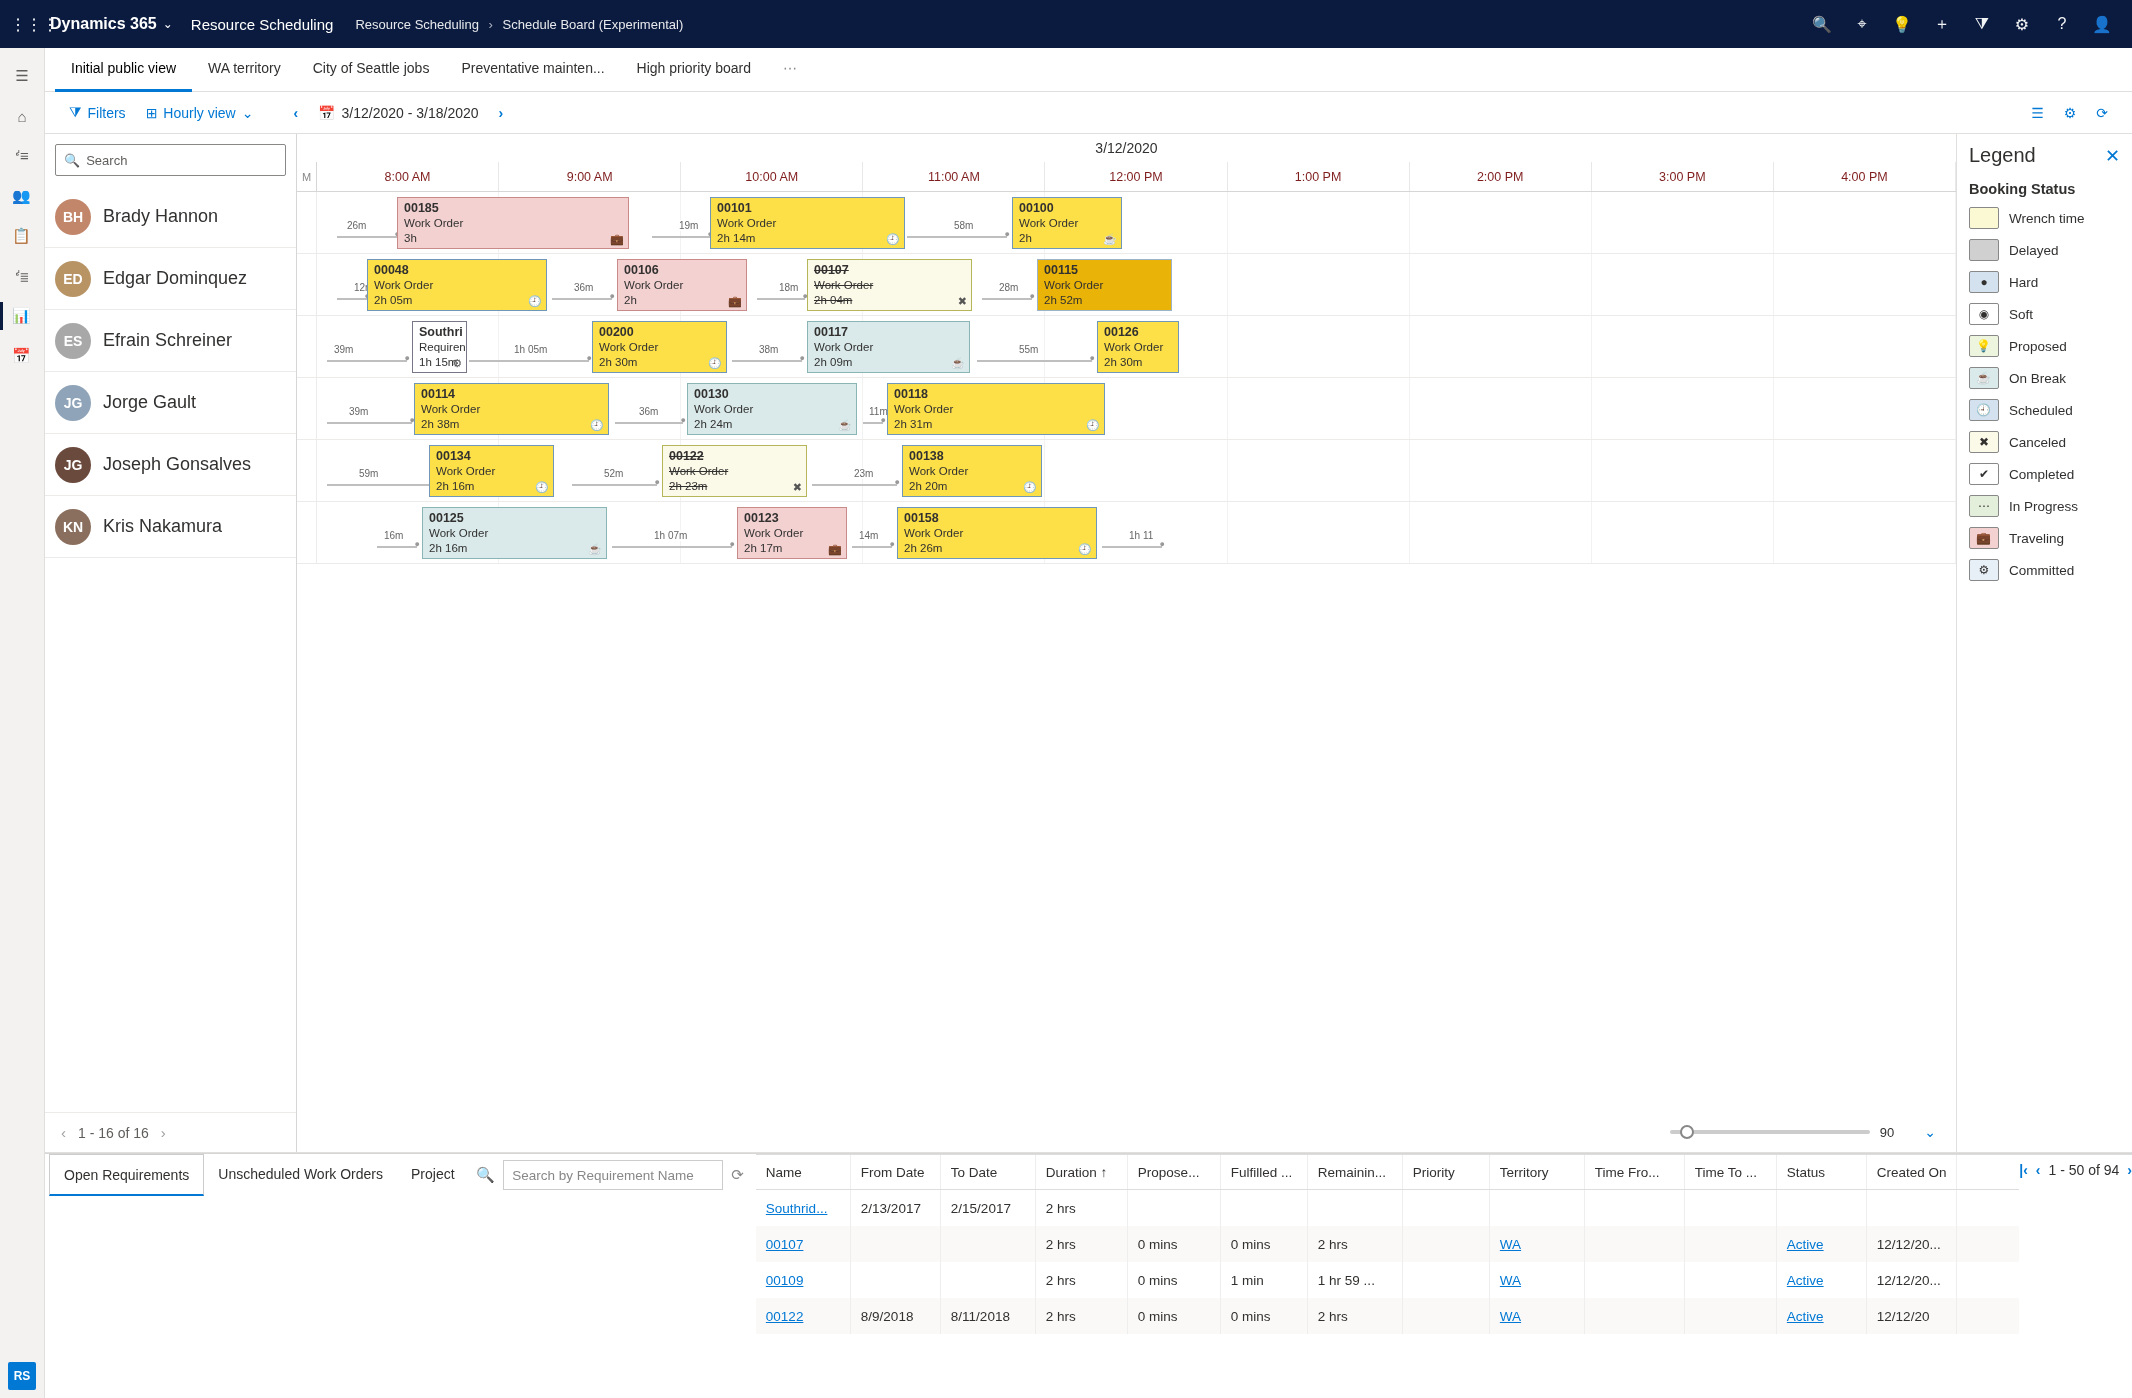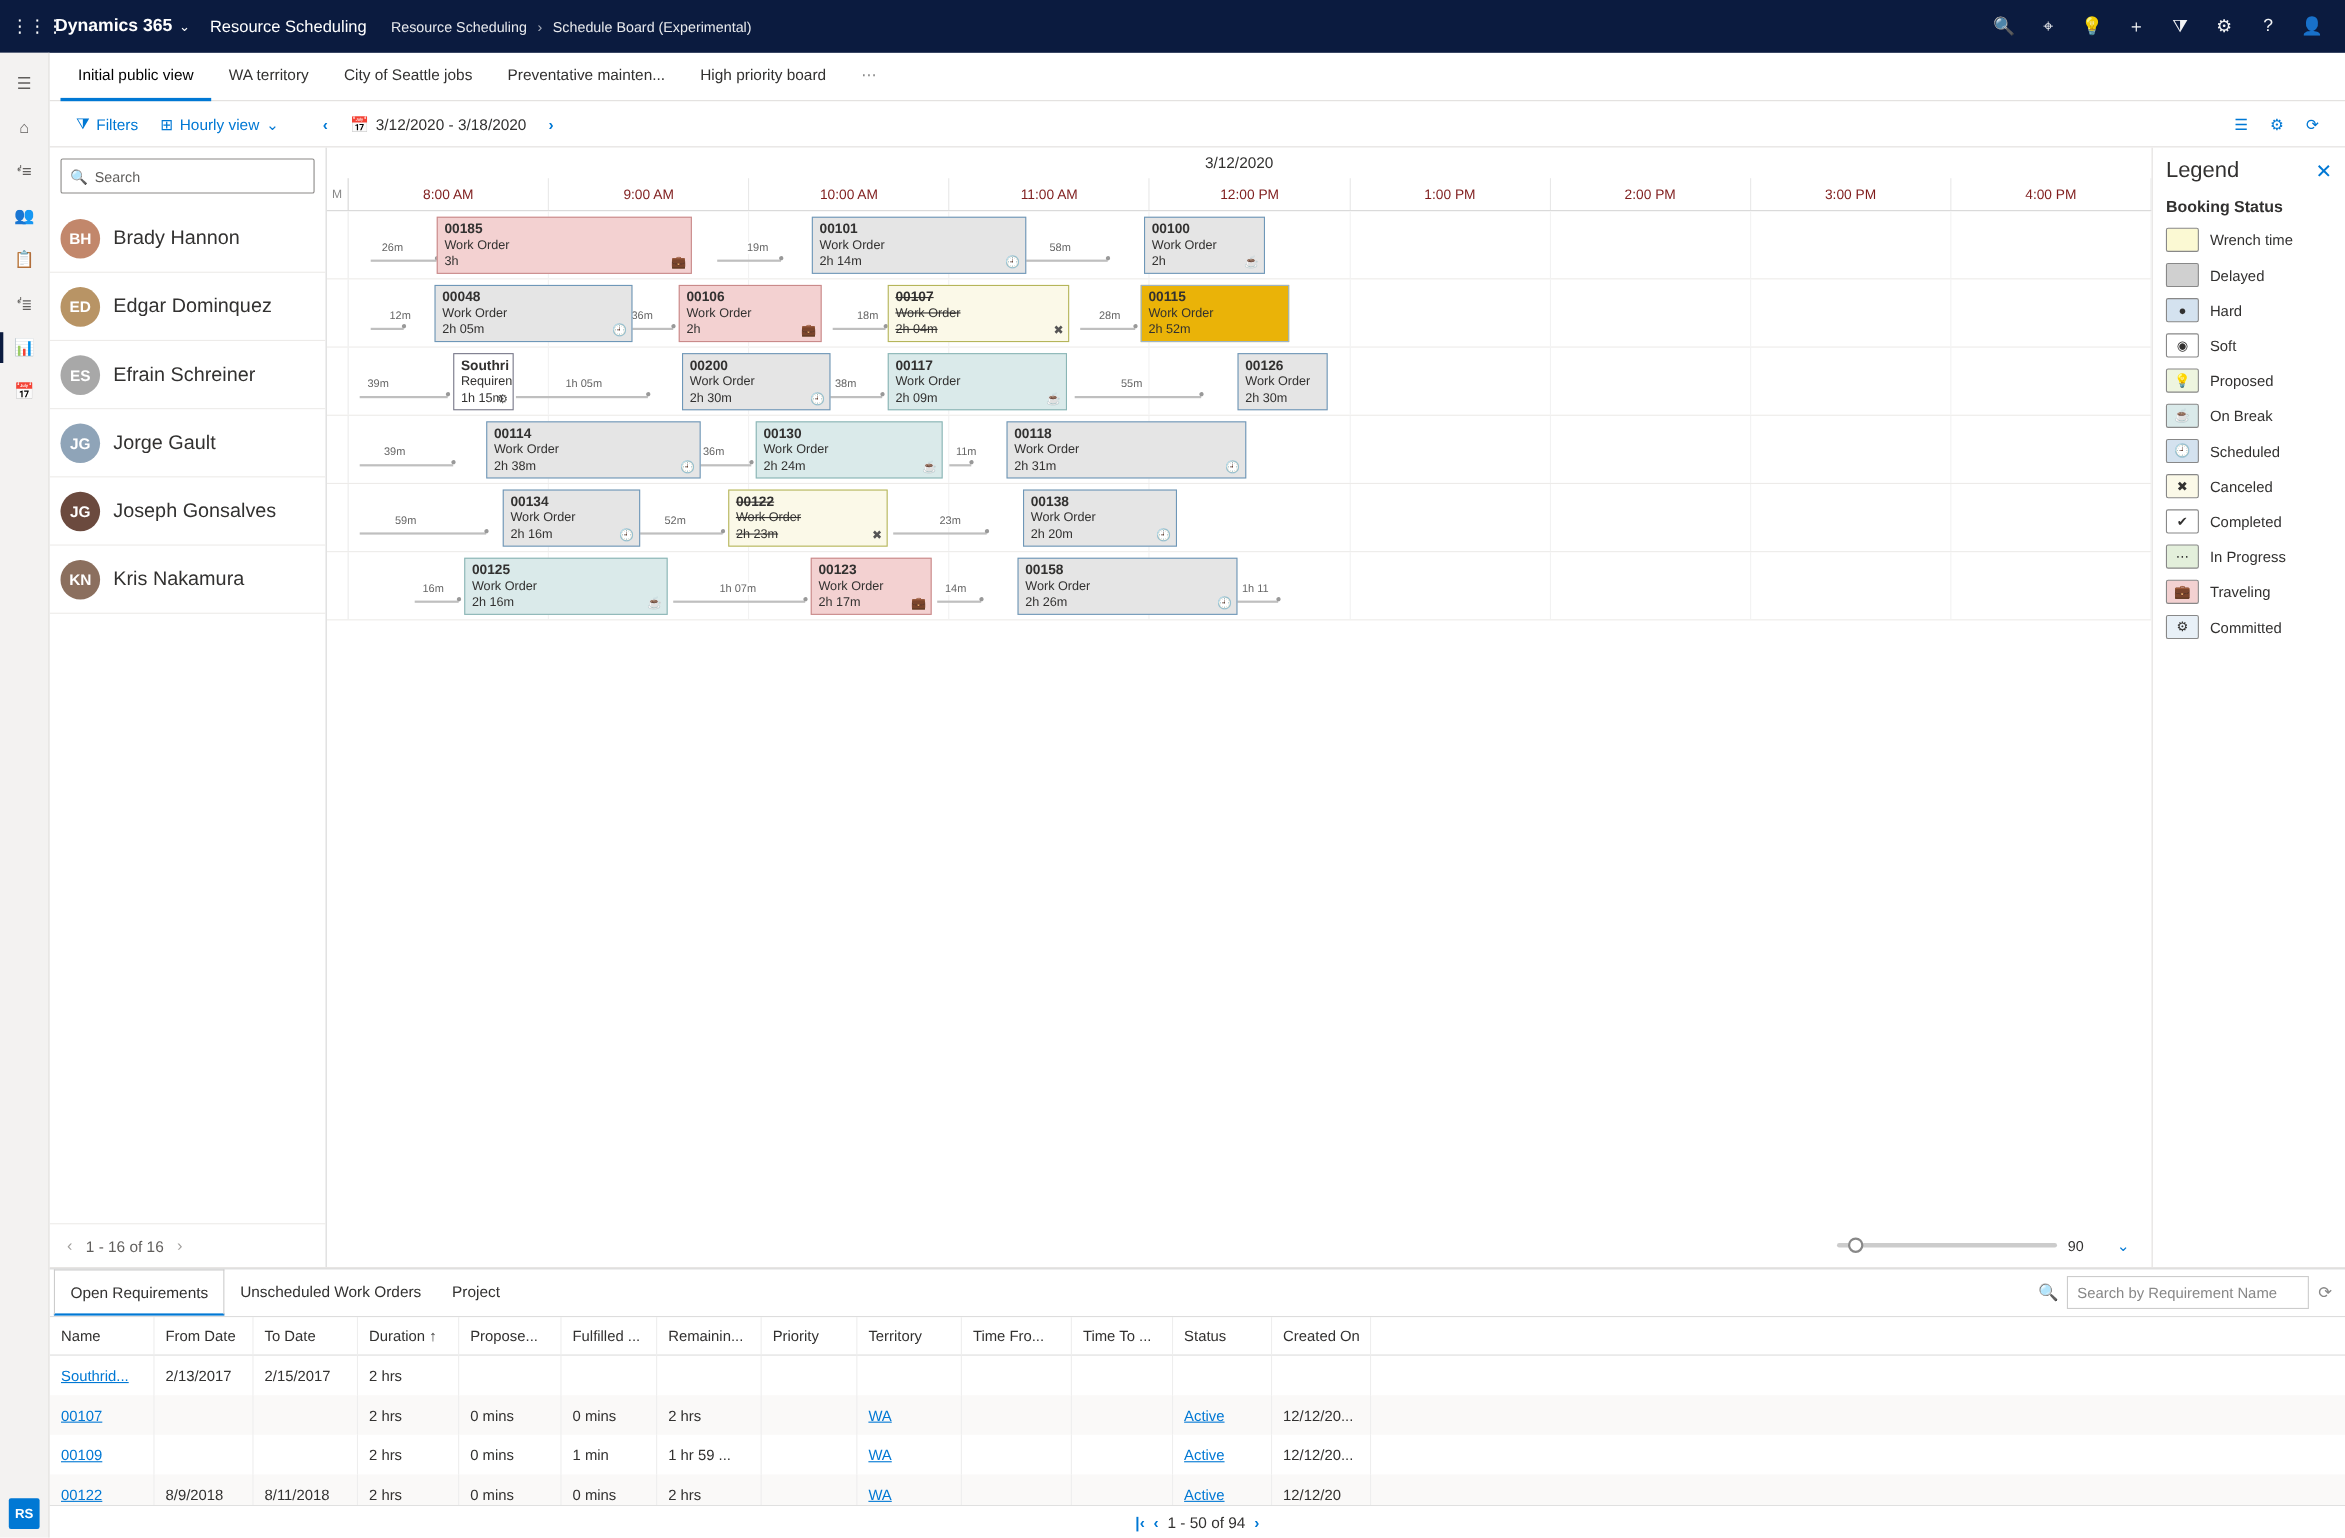--- a/index.html
+++ b/index.html
@@ -54,21 +54,21 @@
 .row { height: 62px; border-bottom: 1px solid #edebe9; position: relative; }
 .row .grid { position: absolute; inset: 0; display: flex; }
 .row .grid .mcut { width: 20px; border-right: 1px solid #ececec; }
 .row .grid .gslot { flex: 1; border-right: 1px solid #f2f2f2; }
 
 .bk { position: absolute; top: 5px; height: 52px; border: 1px solid; border-radius: 0; padding: 2px 6px; font-size: 11.5px; line-height: 1.3; overflow: hidden; }
 .bk .num { font-weight: 600; font-size: 12.5px; }
 .bk .corner { position: absolute; right: 4px; bottom: 2px; font-size: 11px; color: #555; }
 .bk .strike { text-decoration: line-through; }
 
-.bk.scheduled { background: #e5e5e5; border-color: #6e97b8; margin-left: 28px; }
+.bk.scheduled { background: #fde047; border-color: #6e97b8; }
 .bk.scheduled-soft { background: #eab308; border-color: #9bb4c9; }
 .bk.traveling { background: #f3d1d1; border-color: #c98a8a; }
 .bk.onbreak { background: #daeaea; border-color: #8ab5b5; }
 .bk.canceled { background: #fbf9e8; border-color: #b5b55a; }
 .bk.white { background: #fff; border-color: #778; }
 
 .travel { position: absolute; height: 2px; background: #bfbfbf; top: 44px; }
 .travel::after { content: '●'; position: absolute; right: -3px; top: -7px; font-size: 9px; color: #999; }
 .travel-lbl { position: absolute; top: 28px; font-size: 10px; color: #666; background: #fff; padding: 0 2px; }
 
@@ -77,21 +77,21 @@
 .slider .thumb { position: absolute; left: 10px; top: -5px; width: 14px; height: 14px; border-radius: 50%; background: #fff; border: 2px solid #888; }
 .board-foot .chevd { color: #0078d4; font-size: 14px; margin-left: 20px; }
 
 .legend-panel { width: 176px; border-left: 1px solid #e1dfdd; padding: 10px 12px; overflow: auto; }
 .legend-panel h2 { font-size: 20px; font-weight: 400; margin-bottom: 14px; display: flex; justify-content: space-between; align-items: center; }
 .legend-panel h2 .close { color: #0078d4; font-size: 18px; }
 .legend-panel h3 { font-size: 14.5px; font-weight: 600; margin-bottom: 10px; }
 .lrow { display: flex; align-items: center; gap: 10px; margin-bottom: 10px; font-size: 13.5px; }
 .swatch { width: 30px; height: 22px; border: 1px solid #888; border-radius: 2px; display: flex; align-items: center; justify-content: center; font-size: 12px; flex-shrink: 0; }
 
-.reqpanel { border-top: 1px solid #d6d6d6; display: flex; flex-direction: column; height: 245px; }
+.reqpanel { border-top: 1px solid #d6d6d6; display: flex; flex-direction: row; height: 245px; }
 .reqtabs { display: flex; align-items: center; height: 42px; padding: 0 4px; }
 .reqtab { height: 42px; padding: 0 14px; display: flex; align-items: center; font-size: 14px; border: none; border-bottom: 2px solid transparent; }
 .reqtab.active { border-bottom-color: #0078d4; border-top: 1px solid #ccc; border-left: 1px solid #ccc; border-right: 1px solid #ccc; }
 .reqtabs .spacer { flex: 1; }
 .reqtabs .rsearch { width: 220px; height: 30px; border: 1px solid #ccc; padding: 0 8px; font-size: 13.5px; color: #888; display: flex; align-items: center; }
 .reqtabs .sico2 { color: #888; font-size: 15px; margin: 0 8px; }
 
 .grid-table { flex: 1; overflow: auto; }
 .thead { display: flex; border-top: 1px solid #ddd; border-bottom: 1px solid #ddd; height: 36px; background: #fff; }
 .th, .td { padding: 0 10px; display: flex; align-items: center; font-size: 13.5px; border-right: 1px solid #eee; overflow: hidden; white-space: nowrap; text-overflow: ellipsis; }

